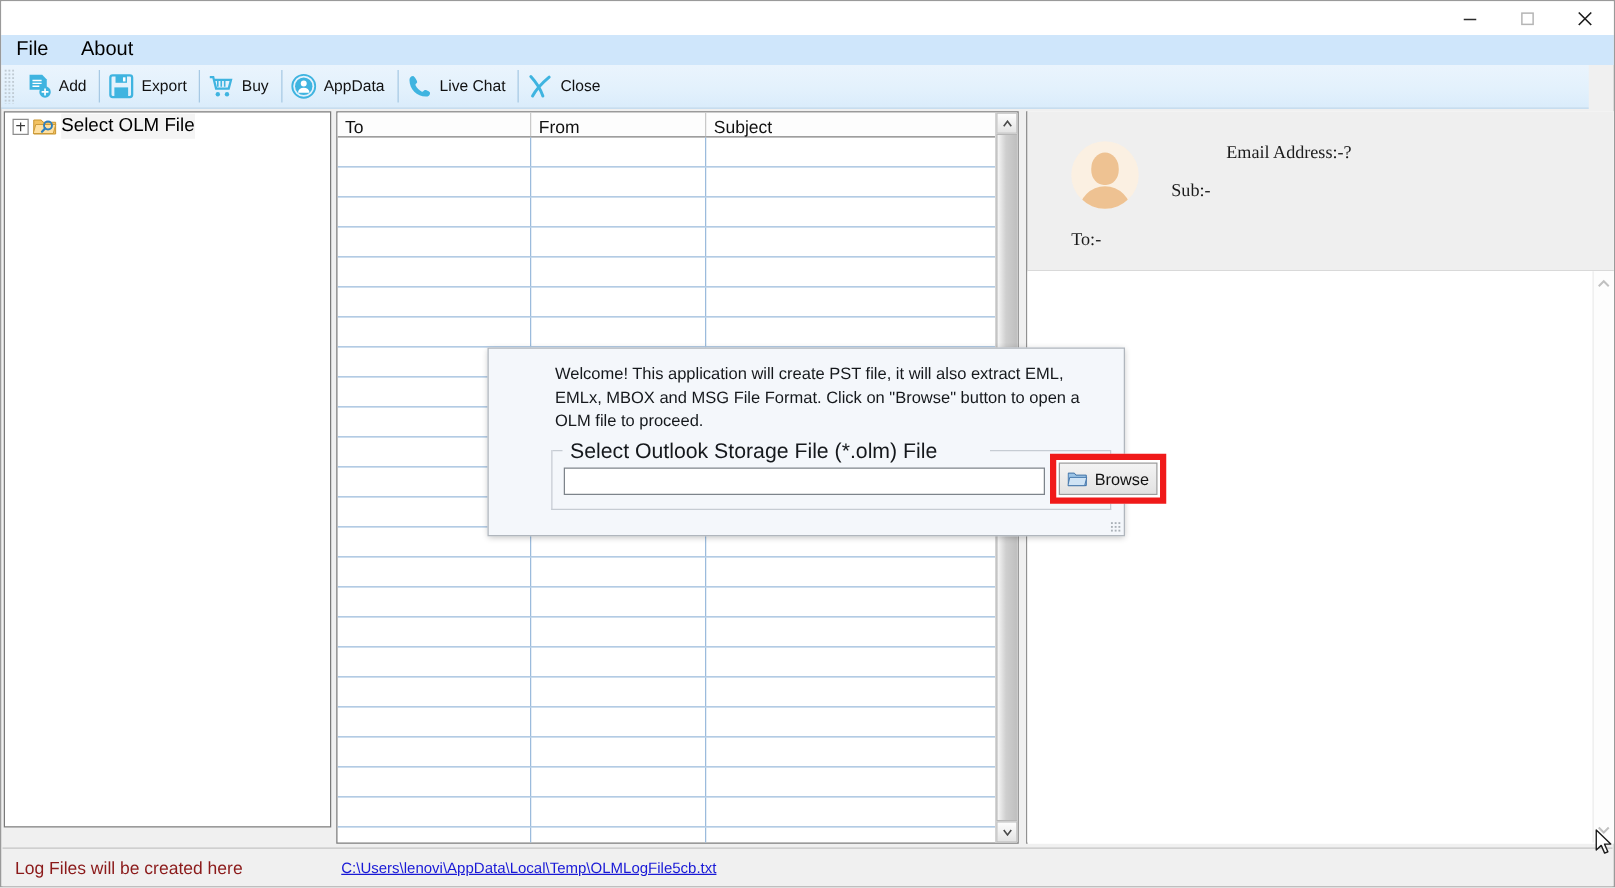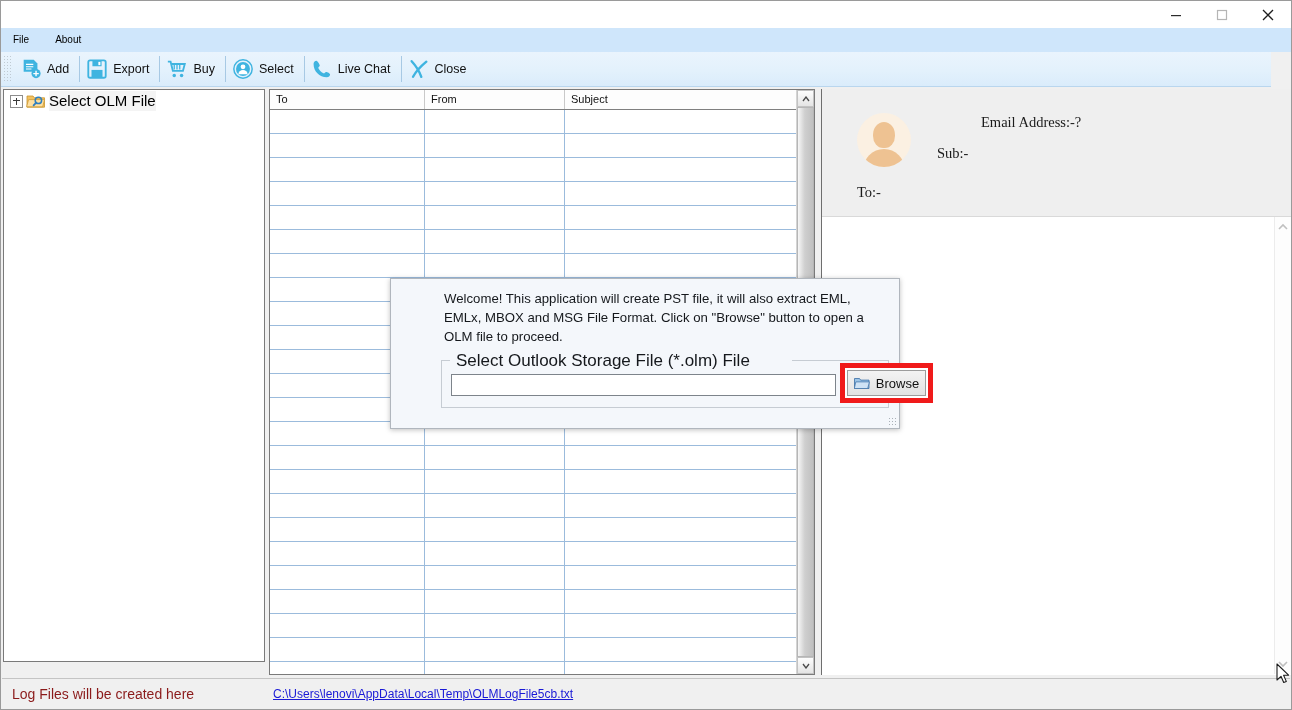--- a/index.html
+++ b/index.html
@@ -15,21 +15,21 @@
   
   .titlebar{position:absolute;left:0;top:0;width:1290px;height:27px;background:#ffffff;
             display:flex;justify-content:flex-end;align-items:flex-start;}
   .wbtn{width:46px;height:27px;display:flex;align-items:center;justify-content:center;
         font-size:14px;color:#2b2b2b;}
   .wbtn svg{display:block;}
 
   
   .menubar{position:absolute;left:0;top:27px;width:1290px;height:24px;background:#cfe6fb;
            display:flex;align-items:center;padding-left:12px;box-sizing:border-box;}
-  .menuitem{font-size:10px;color:#000;margin-right:26px;line-height:24px;}
+  .menuitem{font-size:16px;color:#000;margin-right:26px;line-height:24px;}
 
   
   .toolbar{position:absolute;left:0;top:51px;width:1270px;height:35px;
            background:linear-gradient(to bottom,#eaf4fd 0%,#e3f1fc 55%,#daecfb 100%);
            display:flex;align-items:center;box-sizing:border-box;
            border-bottom:1px solid #b9d6ee;}
   .grip{width:9px;height:28px;margin-left:2px;margin-right:2px;
         background-image:radial-gradient(#b9c4cc 38%,transparent 40%);
         background-size:3px 3px;opacity:.85;}
   .tbtn{display:flex;align-items:center;height:32px;padding:0 10px 0 6px;gap:5px;
@@ -47,21 +47,21 @@
   .expander:after{content:"";position:absolute;left:4.5px;top:2px;width:1px;height:7px;background:#3a3a3a;}
   .treelabel{font-size:15px;color:#000;background:#f4f4f4;line-height:20px;
              white-space:nowrap;overflow:hidden;max-width:146px;}
 
   
   .gridwrap{position:absolute;left:268px;top:88px;width:546px;height:586px;
             border:1px solid #7a7a7a;box-sizing:border-box;background:#fff;overflow:hidden;
             display:flex;}
   .gridcols{flex:1 1 auto;position:relative;}
   .ghead{display:flex;height:20px;background:#fdfdfd;border-bottom:1px solid #7f7f7f;box-sizing:border-box;}
-  .gh{font-size:11px;color:#111;padding:3px 5px 0 6px;box-sizing:border-box;
+  .gh{font-size:14px;color:#111;padding:3px 5px 0 6px;box-sizing:border-box;
       border-right:1px solid #c9c9c9;height:19px;}
   .gh.c1{width:155px;}
   .gh.c2{width:140px;}
   .gh.c3{flex:1 1 auto;border-right:none;}
   .gbody{position:relative;height:565px;}
   .grow{display:flex;height:24px;border-bottom:1px solid #9bbbdc;box-sizing:border-box;}
   .gc{box-sizing:border-box;border-right:1px solid #9bbbdc;height:100%;}
   .gc.c1{width:155px;}
   .gc.c2{width:140px;}
   .gc.c3{flex:1 1 auto;border-right:none;}
@@ -202,21 +202,21 @@
     </div>
     <div class="tsep"></div>
 
     <div class="tbtn">
       <svg class="tico" viewBox="0 0 24 24">
         <circle cx="12" cy="12" r="10" fill="none" stroke="#3fb4e0" stroke-width="1.6"></circle>
         <circle cx="12" cy="12" r="7.6" fill="#3fb4e0"></circle>
         <circle cx="12" cy="9.6" r="2.6" fill="#fff"></circle>
         <path d="M7 17.6 a5 4.4 0 0 1 10 0 z" fill="#fff"></path>
       </svg>
-      <span>Select</span>
+      <span>AppData</span>
     </div>
     <div class="tsep"></div>
 
     <div class="tbtn">
       <svg class="tico" viewBox="0 0 24 24">
         <path d="M6 3 c-2 0-3.2 1.6-3.2 3.6 0 8 6.4 14.4 14.4 14.4 2 0 3.6-1.2 3.6-3.2 0-1.1-3.8-3.1-4.7-2.5-0.8.6-1.5 1.8-2.4 1.4-2.2-1-4.6-3.4-5.6-5.6-.4-.9.8-1.6 1.4-2.4C10.1 7.8 7.1 3 6 3z" fill="#3fb4e0"></path>
       </svg>
       <span>Live Chat</span>
     </div>
     <div class="tsep"></div>

